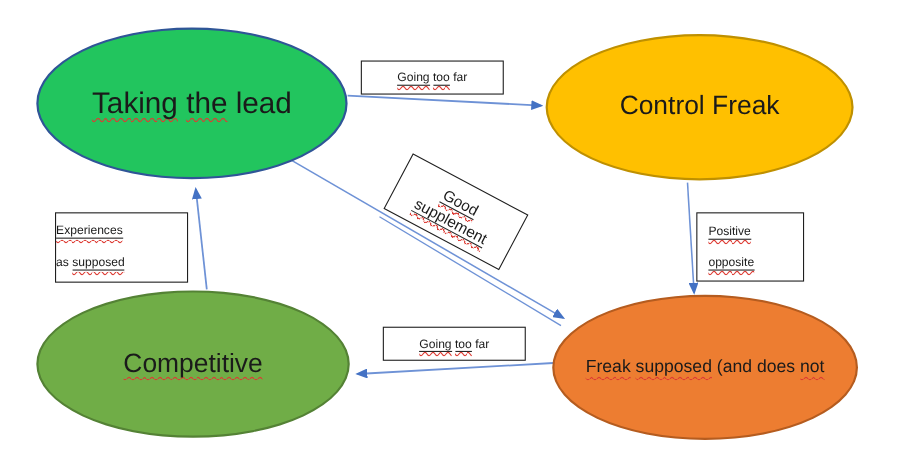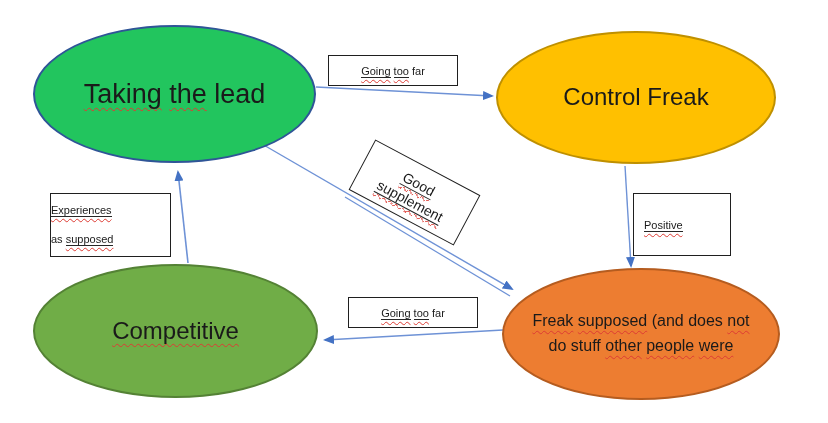--- a/index.html
+++ b/index.html
@@ -75,35 +75,35 @@
 
   <div class="node pos-competitive" style="background-color: rgb(112, 173, 71); border-color: rgb(84, 130, 53); justify-content: center;">
     <div class="ntext t-big2">
         <div><span class="sq">Competitive</span></div>
       </div>
   </div>
 
   <div class="node pos-keeps" style="background-color: rgb(237, 125, 49); border-color: rgb(181, 92, 31);">
     <div class="ntext t-small">
         <div><span class="sq">Freak</span> <span class="sq">supposed</span> <span>(and</span> <span>does</span> <span class="sq">not</span></div>
-        <div><span>do</span> <span>stuff</span> <span class="sq">other</span> <span class="sq">people</span> <span class="sq">were</span></div>
       </div>
   </div>
 
   <div class="label-box pos-going-top">
       <div><span class="sq u">Going</span> <span class="sq u">too</span> <span>far</span></div>
     </div>
 
   <div class="label-box pos-good">
       <div><span class="sq u">Good</span></div>
       <div><span class="sq u">supplement</span></div>
     </div>
 
   <div class="label-box pos-positive">
       <div><span class="sq u">Positive</span></div>
+      <div><span class="sq u">opposite</span></div>
     </div>
 
   <div class="label-box pos-experiences">
       <div><span class="sq u">Experiences</span></div>
       <div><span>as</span> <span class="sq u">supposed</span></div>
     </div>
 
   <div class="label-box pos-going-bottom">
       <div><span class="sq u">Going</span> <span class="sq u">too</span> <span>far</span></div>
     </div>

